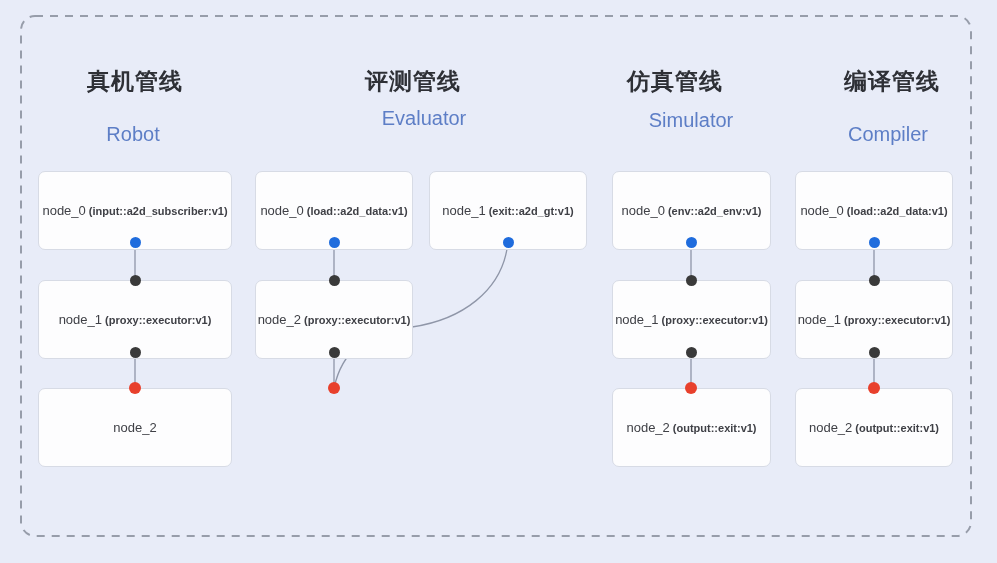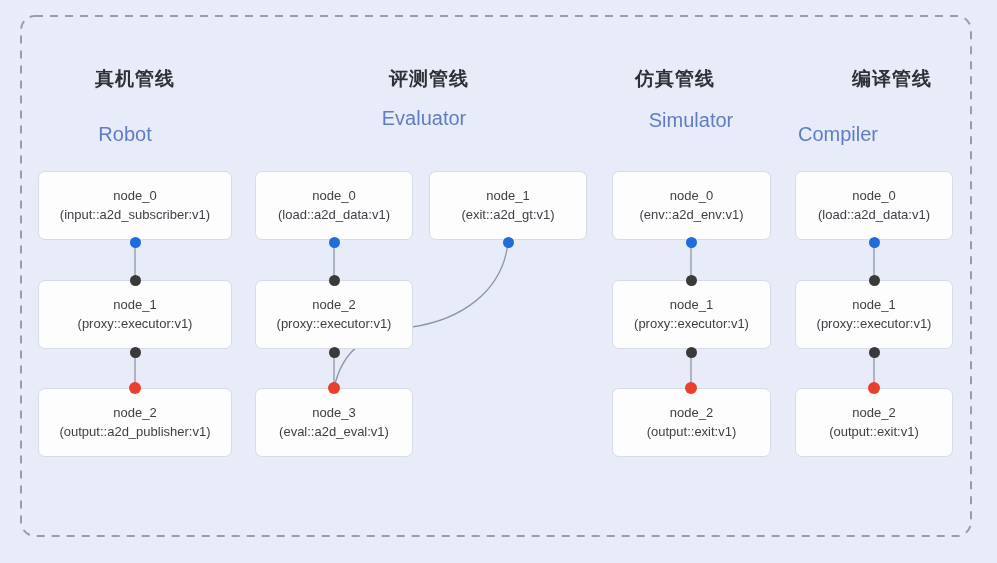--- a/index.html
+++ b/index.html
@@ -23,46 +23,46 @@
   }
   .edges-svg .frame{
     fill:none;
     stroke:var(--frame,#979daa);
     stroke-width:2;
     stroke-dasharray:8 7;
   }
   .zh-title{
     position:absolute;z-index:2;
     transform:translateX(-50%);
-    font-size:19px;font-weight:700;
+    font-size:23px;font-weight:700;
     color:var(--heading,#2e3036);
     letter-spacing:1px;
     white-space:nowrap;
   }
   .en-title{
     position:absolute;z-index:2;
     transform:translateX(-50%);
     font-size:20px;font-weight:400;
     color:var(--accent,#5d7ec6);
     white-space:nowrap;
   }
   .node{
     position:absolute;z-index:2;
-    height:69px;
+    height:79px;
     background:var(--node-bg,#fdfdfe);
     border:1px solid var(--node-border,#d7dbe5);
     border-radius:7px;
     box-sizing:border-box;
-    display:flex;flex-direction:column;
+    display:flex;flex-direction:row;
     align-items:center;justify-content:center;
     gap:3px;
     color:var(--node-text,#3f4046);
   }
   .node .node-name{font-size:13px;line-height:16px;}
-  .node .node-type{font-size:13px;line-height:16px;white-space:nowrap;}
+  .node .node-type{font-size:11px;line-height:16px;white-space:nowrap;font-weight:bold;}
   .dot{
     position:absolute;z-index:3;
     width:11px;height:11px;border-radius:50%;
   }
   .dot.blue{background:var(--dot-blue,#1f6cdd);}
   .dot.black{background:var(--dot-black,#3a3a3a);}
   .dot.red{width:12px;height:12px;background:var(--dot-red,#e8402c);}
 </style>
 </head>
 <body>
@@ -78,59 +78,54 @@
     <path class="edge" d="M334 352 L334 388"></path>
     <path class="edge" d="M691 242 L691 280"></path>
     <path class="edge" d="M691 352 L691 388"></path>
     <path class="edge" d="M874 242 L874 280"></path>
     <path class="edge" d="M874 352 L874 388"></path>
 
     <path class="edge" d="M508 242 C503 292 460 320 412 327 C362 334 342 352 334 388"></path>
   </svg>
 
   <div class="zh-title" style="left:135px;top:66px">真机管线</div>
-  <div class="en-title" style="left:125px;top:123px">Robot</div>
+  <div class="en-title" style="left:133px;top:123px">Robot</div>
 
-  <div class="zh-title" style="left:429px;top:66px">评测管线</div>
+  <div class="zh-title" style="left:413px;top:66px">评测管线</div>
   <div class="en-title" style="left:424px;top:107px">Evaluator</div>
 
   <div class="zh-title" style="left:675px;top:66px">仿真管线</div>
   <div class="en-title" style="left:691px;top:109px">Simulator</div>
 
   <div class="zh-title" style="left:892px;top:66px">编译管线</div>
-  <div class="en-title" style="left:838px;top:123px">Compiler</div>
+  <div class="en-title" style="left:888px;top:123px">Compiler</div>
 
   <div class="node" style="left:38px;top:171px;width:194px">
     <div class="node-name">node_0</div>
     <div class="node-type">(input::a2d_subscriber:v1)</div>
   </div>
   <div class="node" style="left:38px;top:280px;width:194px">
     <div class="node-name">node_1</div>
     <div class="node-type">(proxy::executor:v1)</div>
   </div>
   <div class="node" style="left:38px;top:388px;width:194px">
     <div class="node-name">node_2</div>
-    <div class="node-type">(output::a2d_publisher:v1)</div>
   </div>
 
   <div class="node" style="left:255px;top:171px;width:158px">
     <div class="node-name">node_0</div>
     <div class="node-type">(load::a2d_data:v1)</div>
   </div>
   <div class="node" style="left:429px;top:171px;width:158px">
     <div class="node-name">node_1</div>
     <div class="node-type">(exit::a2d_gt:v1)</div>
   </div>
   <div class="node" style="left:255px;top:280px;width:158px">
     <div class="node-name">node_2</div>
     <div class="node-type">(proxy::executor:v1)</div>
-  </div>
-  <div class="node" style="left:255px;top:388px;width:158px">
-    <div class="node-name">node_3</div>
-    <div class="node-type">(eval::a2d_eval:v1)</div>
   </div>
 
   <div class="node" style="left:612px;top:171px;width:159px">
     <div class="node-name">node_0</div>
     <div class="node-type">(env::a2d_env:v1)</div>
   </div>
   <div class="node" style="left:612px;top:280px;width:159px">
     <div class="node-name">node_1</div>
     <div class="node-type">(proxy::executor:v1)</div>
   </div>

